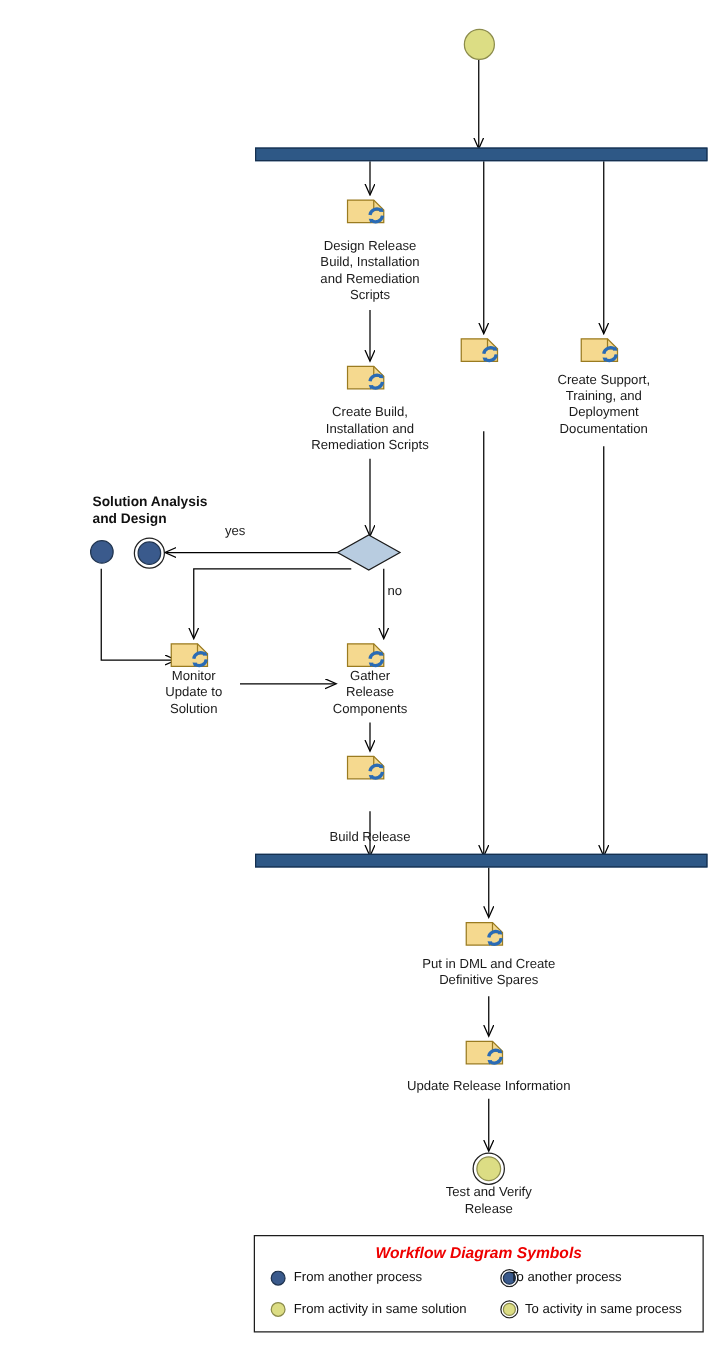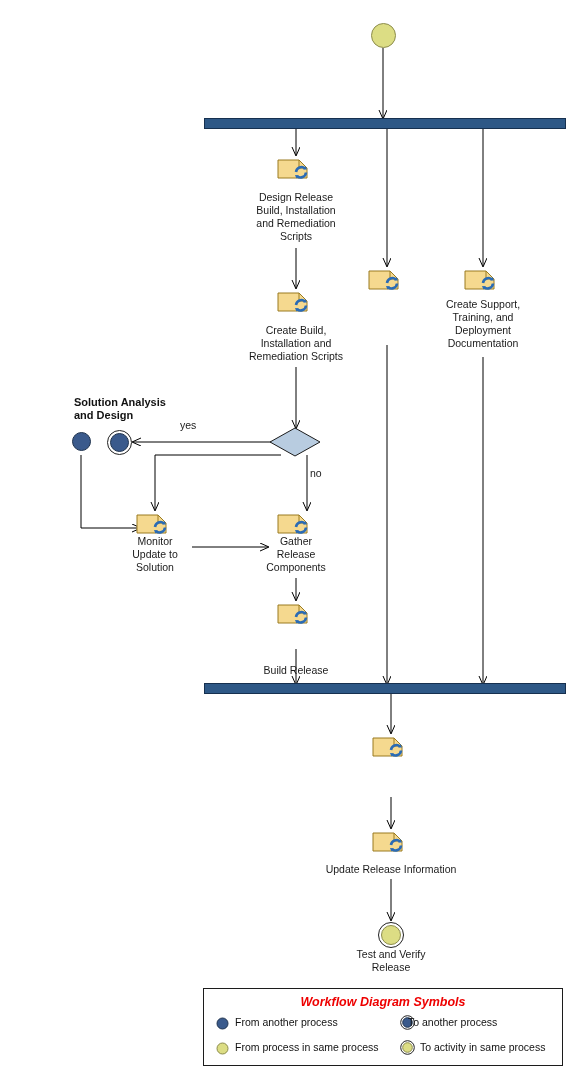--- a/index.html
+++ b/index.html
@@ -298,20 +298,22 @@
       <path d="M1,3 L22,3 L30,11 L30,21 L1,21 Z" fill="#f5d98f" stroke="#9a7b20" stroke-width="1"></path>
       <path d="M22,3 L22,11 L30,11" fill="none" stroke="#9a7b20" stroke-width="1"></path>
       <g transform="translate(16,9)">
         <path d="M3,6 A5.5,5.5 0 0 1 12,2.4" fill="none" stroke="#2a6bb5" stroke-width="2.6"></path>
         <path d="M13,6.5 A5.5,5.5 0 0 1 4,10.2" fill="none" stroke="#2a6bb5" stroke-width="2.6"></path>
         <path d="M12.6,0 L14,3.6 L10.2,3.4 Z" fill="#2a6bb5"></path>
         <path d="M3.4,12.6 L2,9 L5.8,9.2 Z" fill="#2a6bb5"></path>
       </g>
     </svg>
   </div>
+  <div class="lbl" style="left:315px; top:765px; width:152px;">Put in DML and Create
+Definitive Spares</div>
 
   <div class="act-icon" style="left:372px; top:830px;">
     <svg width="38" height="26" viewBox="0 0 38 26">
       <path d="M1,3 L22,3 L30,11 L30,21 L1,21 Z" fill="#f5d98f" stroke="#9a7b20" stroke-width="1"></path>
       <path d="M22,3 L22,11 L30,11" fill="none" stroke="#9a7b20" stroke-width="1"></path>
       <g transform="translate(16,9)">
         <path d="M3,6 A5.5,5.5 0 0 1 12,2.4" fill="none" stroke="#2a6bb5" stroke-width="2.6"></path>
         <path d="M13,6.5 A5.5,5.5 0 0 1 4,10.2" fill="none" stroke="#2a6bb5" stroke-width="2.6"></path>
         <path d="M12.6,0 L14,3.6 L10.2,3.4 Z" fill="#2a6bb5"></path>
         <path d="M3.4,12.6 L2,9 L5.8,9.2 Z" fill="#2a6bb5"></path>
@@ -341,21 +343,21 @@
         <circle cx="7.5" cy="7.5" r="4.8" fill="#3a5a8c" stroke="#20344f" stroke-width="1"></circle>
       </svg>
     </div>
     <div class="leg-item" style="left:204px; top:27px;">To another process</div>
 
     <div class="leg-sym" style="left:12px; top:52px;">
       <svg width="13" height="13" viewBox="0 0 13 13">
         <circle cx="6.5" cy="6.5" r="5.5" fill="#dcdd84" stroke="#8c8c4c" stroke-width="1"></circle>
       </svg>
     </div>
-    <div class="leg-item" style="left:31px; top:52px;">From process in same process</div>
+    <div class="leg-item" style="left:31px; top:52px;">From activity in same solution</div>
 
     <div class="leg-sym" style="left:196px; top:51px; width:15px; height:15px;">
       <svg width="15" height="15" viewBox="0 0 15 15">
         <circle cx="7.5" cy="7.5" r="6.8" fill="none" stroke="#222" stroke-width="1"></circle>
         <circle cx="7.5" cy="7.5" r="4.8" fill="#dcdd84" stroke="#8c8c4c" stroke-width="1"></circle>
       </svg>
     </div>
     <div class="leg-item" style="left:216px; top:52px;">To activity in same process</div>
   </div>
 

